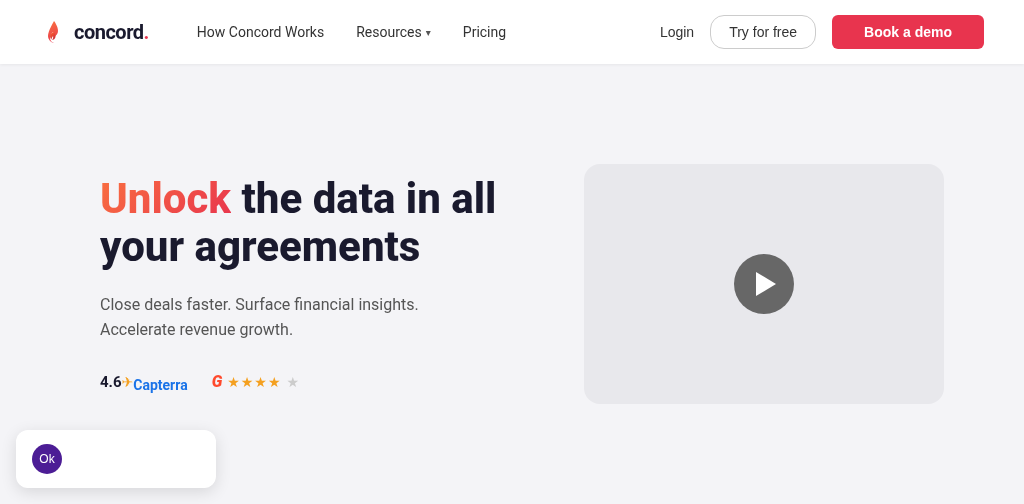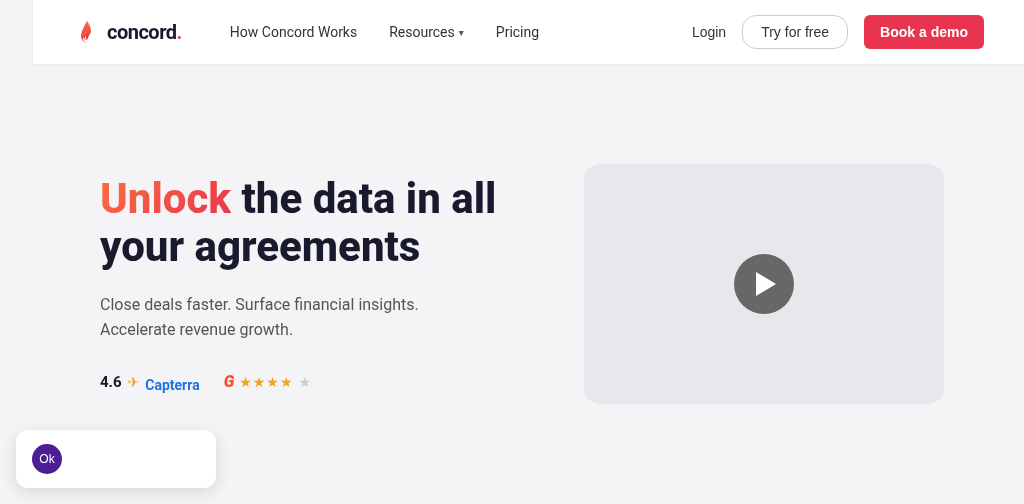--- a/index.html
+++ b/index.html
@@ -13,21 +13,20 @@
     }
 
     
     nav {
       background: #fff;
       display: flex;
       align-items: center;
       padding: 0 40px;
       height: 64px;
       box-shadow: 0 1px 3px rgba(0,0,0,0.06);
-      margin-left: 33px;
     }
     .nav-logo {
       display: flex;
       align-items: center;
       gap: 6px;
       margin-right: 48px;
     }
     .logo-icon {
       width: 28px;
       height: 28px;
@@ -77,21 +76,21 @@
       cursor: pointer;
       background: #fff;
       font-weight: 500;
     }
     .btn-demo {
       font-size: 14px;
       color: #fff;
       background: #e8344e;
       border: none;
       border-radius: 6px;
-      padding: 9px 16px;
+      padding: 9px 32px;
       cursor: pointer;
       font-weight: 600;
     }
 
     
     .hero {
       display: flex;
       align-items: center;
       padding: 40px 80px 40px 100px;
       gap: 60px;
@@ -121,21 +120,20 @@
       margin-bottom: 28px;
     }
     .ratings {
       display: flex;
       align-items: center;
       gap: 24px;
     }
     .rating-item {
       display: flex;
       align-items: center;
-      gap: 6px;
     }
     .rating-score {
       font-size: 15px;
       font-weight: 700;
       color: #1a1a2e;
     }
     .capterra-logo {
       display: flex;
       align-items: center;
       gap: 4px;

